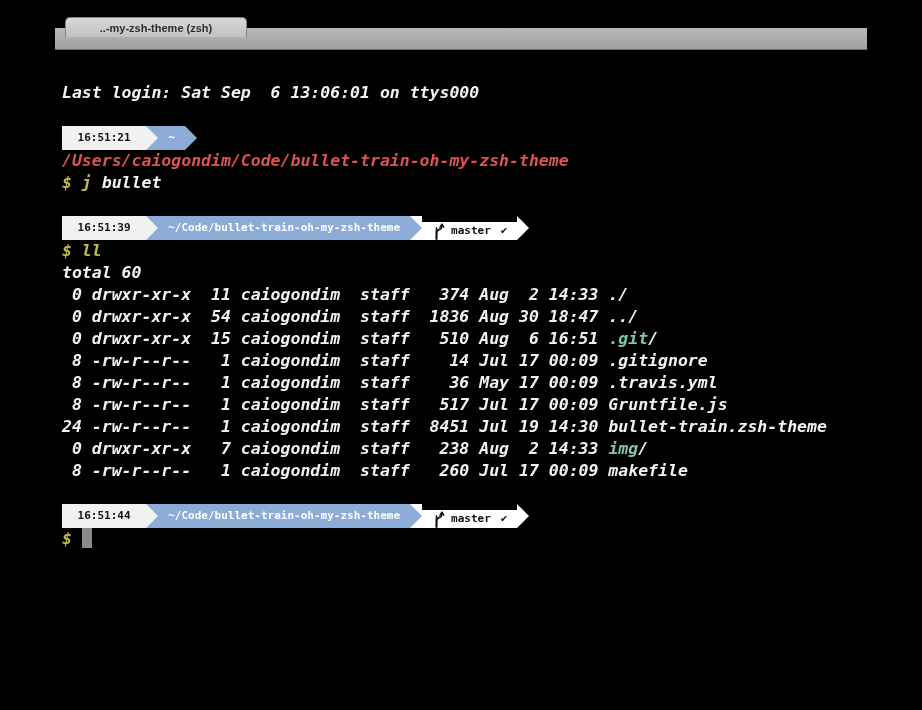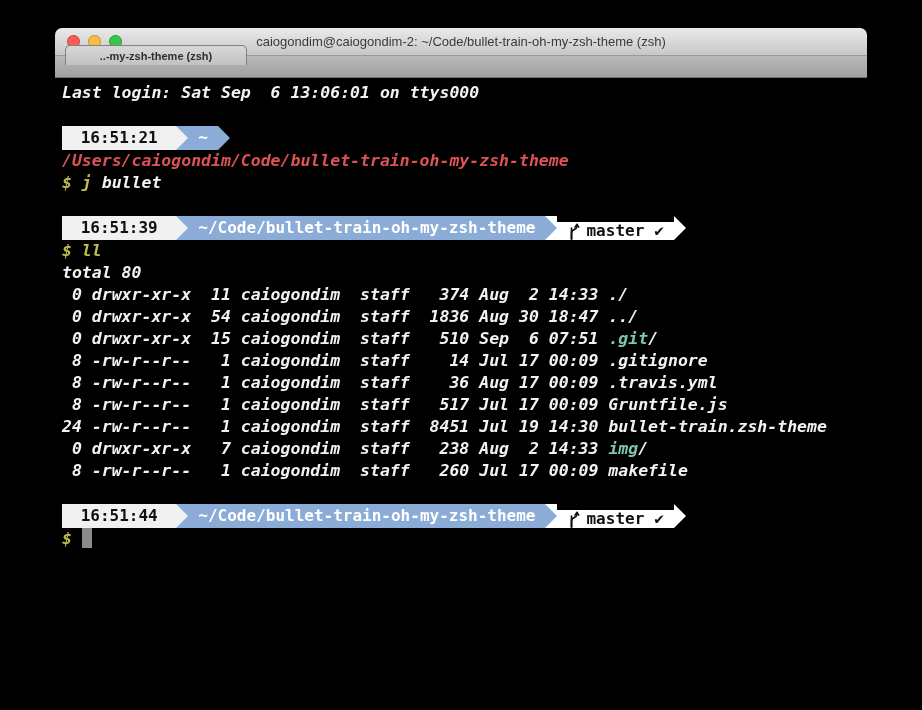--- a/index.html
+++ b/index.html
@@ -17,45 +17,37 @@
   .light{width:13px;height:13px;border-radius:50%;border:1px solid rgba(0,0,0,.22);}
   .title{font:13px "Liberation Sans",sans-serif;color:#3a3a3a;white-space:nowrap;}
   .tabbar{height:22px;background:linear-gradient(#b8b8b8,#a1a1a1);border-bottom:1px solid #6e6e6e;position:relative;}
   .tab{position:absolute;left:10px;bottom:12px;width:182px;height:20px;background:linear-gradient(#d8d8d8,#c1c1c1);border:1px solid #828282;border-bottom:none;border-radius:5px 5px 0 0;display:flex;align-items:center;justify-content:center;font:bold 11px "Liberation Sans",sans-serif;color:#2d2d2d;white-space:nowrap;}
 
   .terminal{position:absolute;left:0;top:50px;right:0;bottom:0;background:var(--term_bg);padding:4px 0 0 7px;font:bold 16.5px/22px "DejaVu Sans Mono",monospace;color:var(--fg);}
   .tline{white-space:pre;height:22px;font-style:italic;}
   .c-fg{color:var(--fg);} .c-yellow{color:var(--yellow);} .c-red{color:var(--red);} .c-teal{color:var(--teal);}
 
   .prompt-row{display:flex;align-items:stretch;height:24px;}
-  .seg{display:flex;align-items:center;white-space:pre;font-size:16px;}
+  .seg{display:flex;align-items:center;white-space:pre;font-size:11px;}
   .seg-time{background:var(--seg_light);color:var(--dark_text);padding:0 9px;}
   .seg-path{background:var(--seg_blue);color:#ffffff;padding:0 10px;}
   .seg-git{background:var(--seg_white);color:var(--dark_text);padding:0 10px;gap:6px;margin-top:6px;}
   .sep{width:0;height:0;border-style:solid;border-width:12px 0 12px 12px;border-color:transparent;}
   .sep-light-blue{border-left-color:var(--seg_light);background:var(--seg_blue);}
   .sep-blue-dark{border-left-color:var(--seg_blue);background:transparent;}
   .sep-blue-white{border-left-color:var(--seg_blue);background:var(--seg_white);}
   .sep-white-dark{border-left-color:var(--seg_white);background:transparent;}
   .git-check{margin-left:4px;}
   .cursor{display:inline-block;width:10px;height:20px;background:var(--cursor);vertical-align:text-bottom;}
   .branch-icon{display:inline-block;}
 </style>
 </head>
 <body>
 
 <div class="window">
-  <div class="titlebar">
-    <div class="lights">
-      <span class="light" id="light-close" style="background: rgb(252, 91, 87);"></span>
-      <span class="light" id="light-min" style="background: rgb(253, 188, 64);"></span>
-      <span class="light" id="light-zoom" style="background: rgb(52, 199, 73);"></span>
-    </div>
-    <span class="title">caiogondim@caiogondim-2: ~/Code/bullet-train-oh-my-zsh-theme (zsh)</span>
-  </div>
   <div class="tabbar">
     <div class="tab">
       <span>..-my-zsh-theme (zsh)</span>
     </div>
   </div>
   <div class="terminal" id="terminal">
       <div class="tline"><span class="c-fg">Last login: Sat Sep  6 13:06:01 on ttys000</span></div>
       <div class="tline">&nbsp;</div>
       <div class="prompt-row">
         <span class="seg seg-time"> 16:51:21 </span>
@@ -72,26 +64,26 @@
         <span class="seg seg-path">~/Code/bullet-train-oh-my-zsh-theme</span>
         <span class="sep sep-blue-white"></span>
         <span class="seg seg-git"><svg class="branch-icon" width="13" height="19" viewBox="0 0 13 19">
             <path d="M4.5 17 L4.5 11 C4.5 6.5 10 8.5 10 4" fill="none" stroke="#111" stroke-width="1.7" stroke-linecap="round"></path>
             <path d="M4.5 17 L4.5 6" fill="none" stroke="#111" stroke-width="1.7" stroke-linecap="round"></path>
             <path d="M8 5.2 L10 2.2 L11.8 5.2" fill="none" stroke="#111" stroke-width="1.5" stroke-linecap="round" stroke-linejoin="round"></path>
           </svg><span class="">master</span><span class="git-check">✔</span></span>
         <span class="sep sep-white-dark"></span>
       </div>
       <div class="tline"><span class="c-yellow">$ ll</span></div>
-      <div class="tline"><span class="c-fg">total 80</span></div>
+      <div class="tline"><span class="c-fg">total 60</span></div>
       <div class="tline"><span class="c-fg"> 0 drwxr-xr-x  11 caiogondim  staff   374 Aug  2 14:33 ./</span></div>
       <div class="tline"><span class="c-fg"> 0 drwxr-xr-x  54 caiogondim  staff  1836 Aug 30 18:47 ../</span></div>
-      <div class="tline"><span class="c-fg"> 0 drwxr-xr-x  15 caiogondim  staff   510 Sep  6 07:51 </span><span class="c-teal">.git</span><span class="c-fg">/</span></div>
+      <div class="tline"><span class="c-fg"> 0 drwxr-xr-x  15 caiogondim  staff   510 Aug  6 16:51 </span><span class="c-teal">.git</span><span class="c-fg">/</span></div>
       <div class="tline"><span class="c-fg"> 8 -rw-r--r--   1 caiogondim  staff    14 Jul 17 00:09 .gitignore</span></div>
-      <div class="tline"><span class="c-fg"> 8 -rw-r--r--   1 caiogondim  staff    36 Aug 17 00:09 .travis.yml</span></div>
+      <div class="tline"><span class="c-fg"> 8 -rw-r--r--   1 caiogondim  staff    36 May 17 00:09 .travis.yml</span></div>
       <div class="tline"><span class="c-fg"> 8 -rw-r--r--   1 caiogondim  staff   517 Jul 17 00:09 Gruntfile.js</span></div>
       <div class="tline"><span class="c-fg">24 -rw-r--r--   1 caiogondim  staff  8451 Jul 19 14:30 bullet-train.zsh-theme</span></div>
       <div class="tline"><span class="c-fg"> 0 drwxr-xr-x   7 caiogondim  staff   238 Aug  2 14:33 </span><span class="c-teal">img</span><span class="c-fg">/</span></div>
       <div class="tline"><span class="c-fg"> 8 -rw-r--r--   1 caiogondim  staff   260 Jul 17 00:09 makefile</span></div>
       <div class="tline">&nbsp;</div>
       <div class="prompt-row">
         <span class="seg seg-time"> 16:51:44 </span>
         <span class="sep sep-light-blue"></span>
         <span class="seg seg-path">~/Code/bullet-train-oh-my-zsh-theme</span>
         <span class="sep sep-blue-white"></span>

